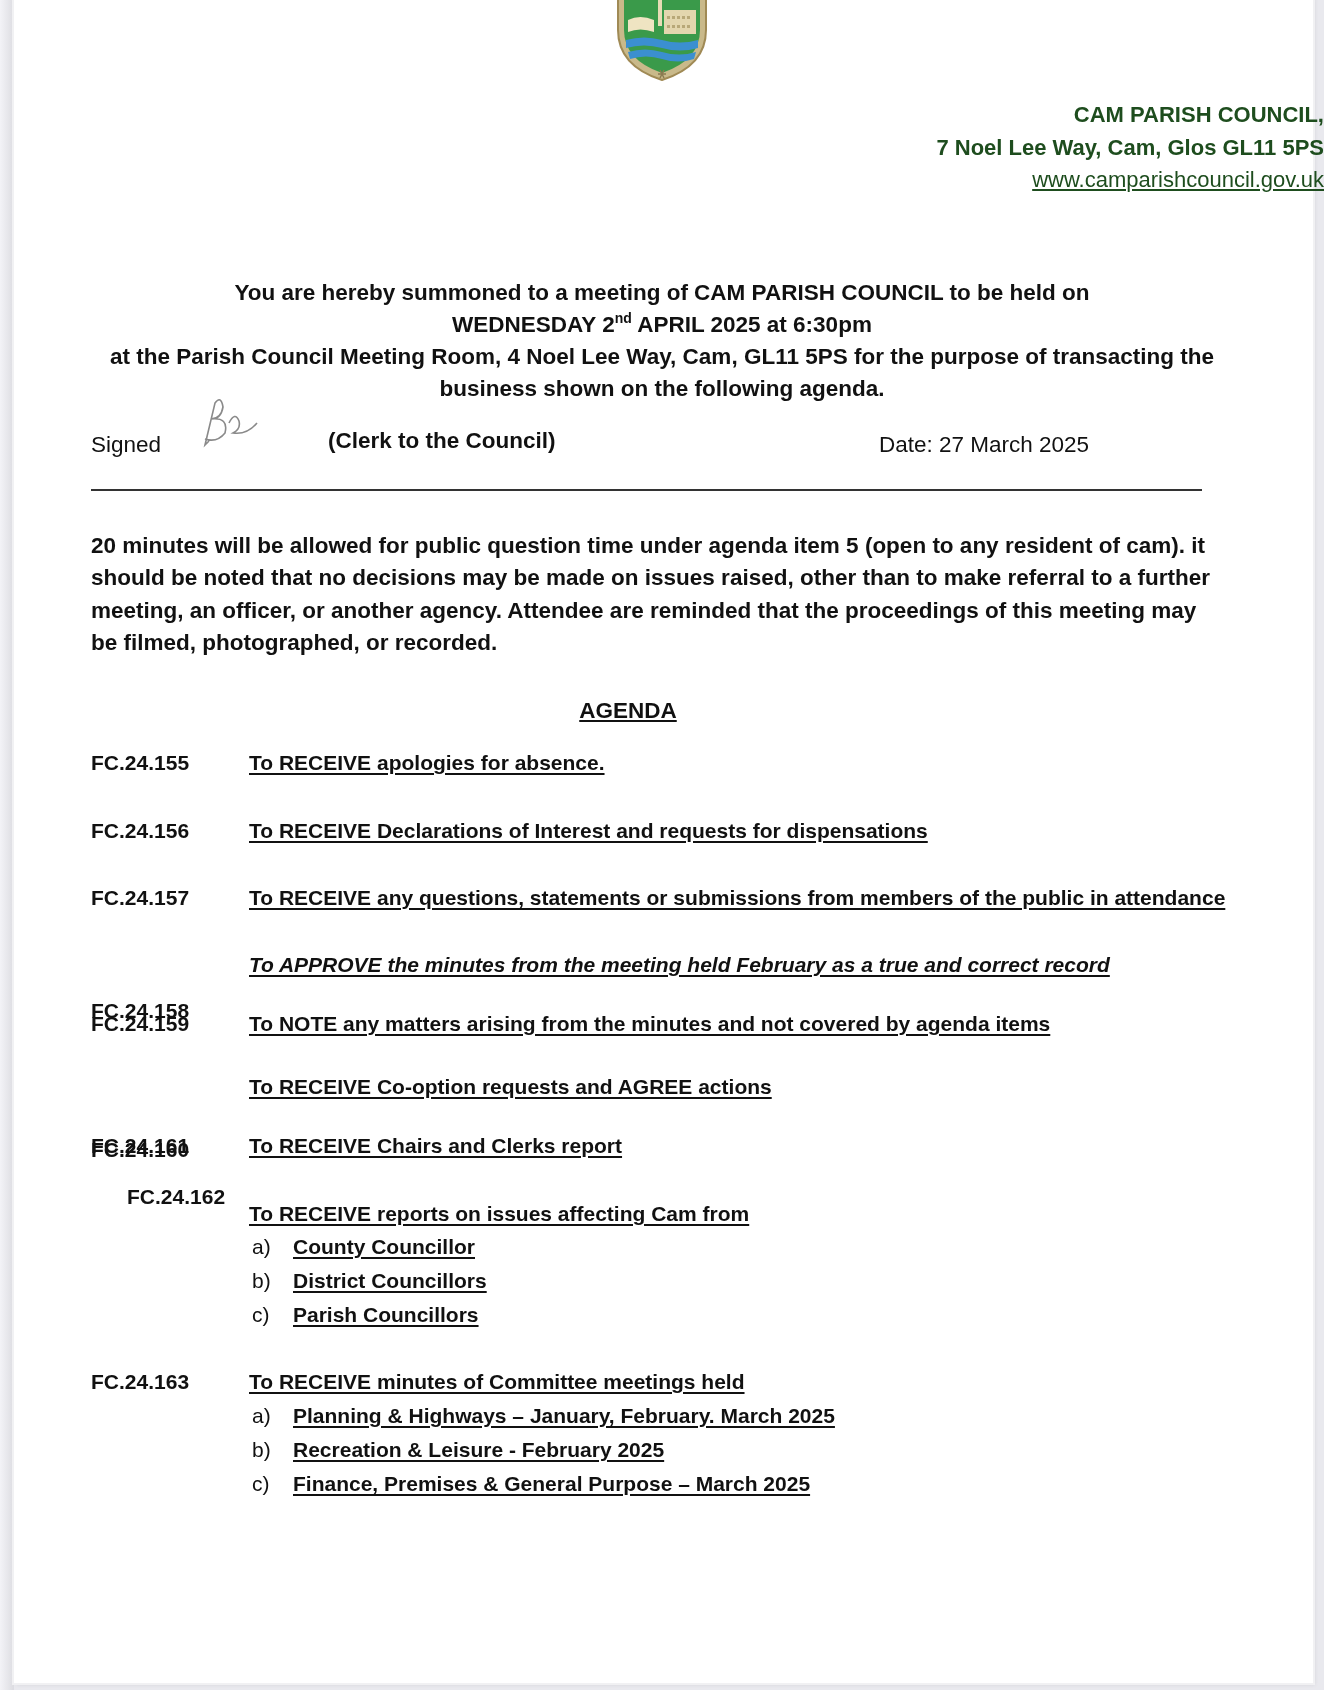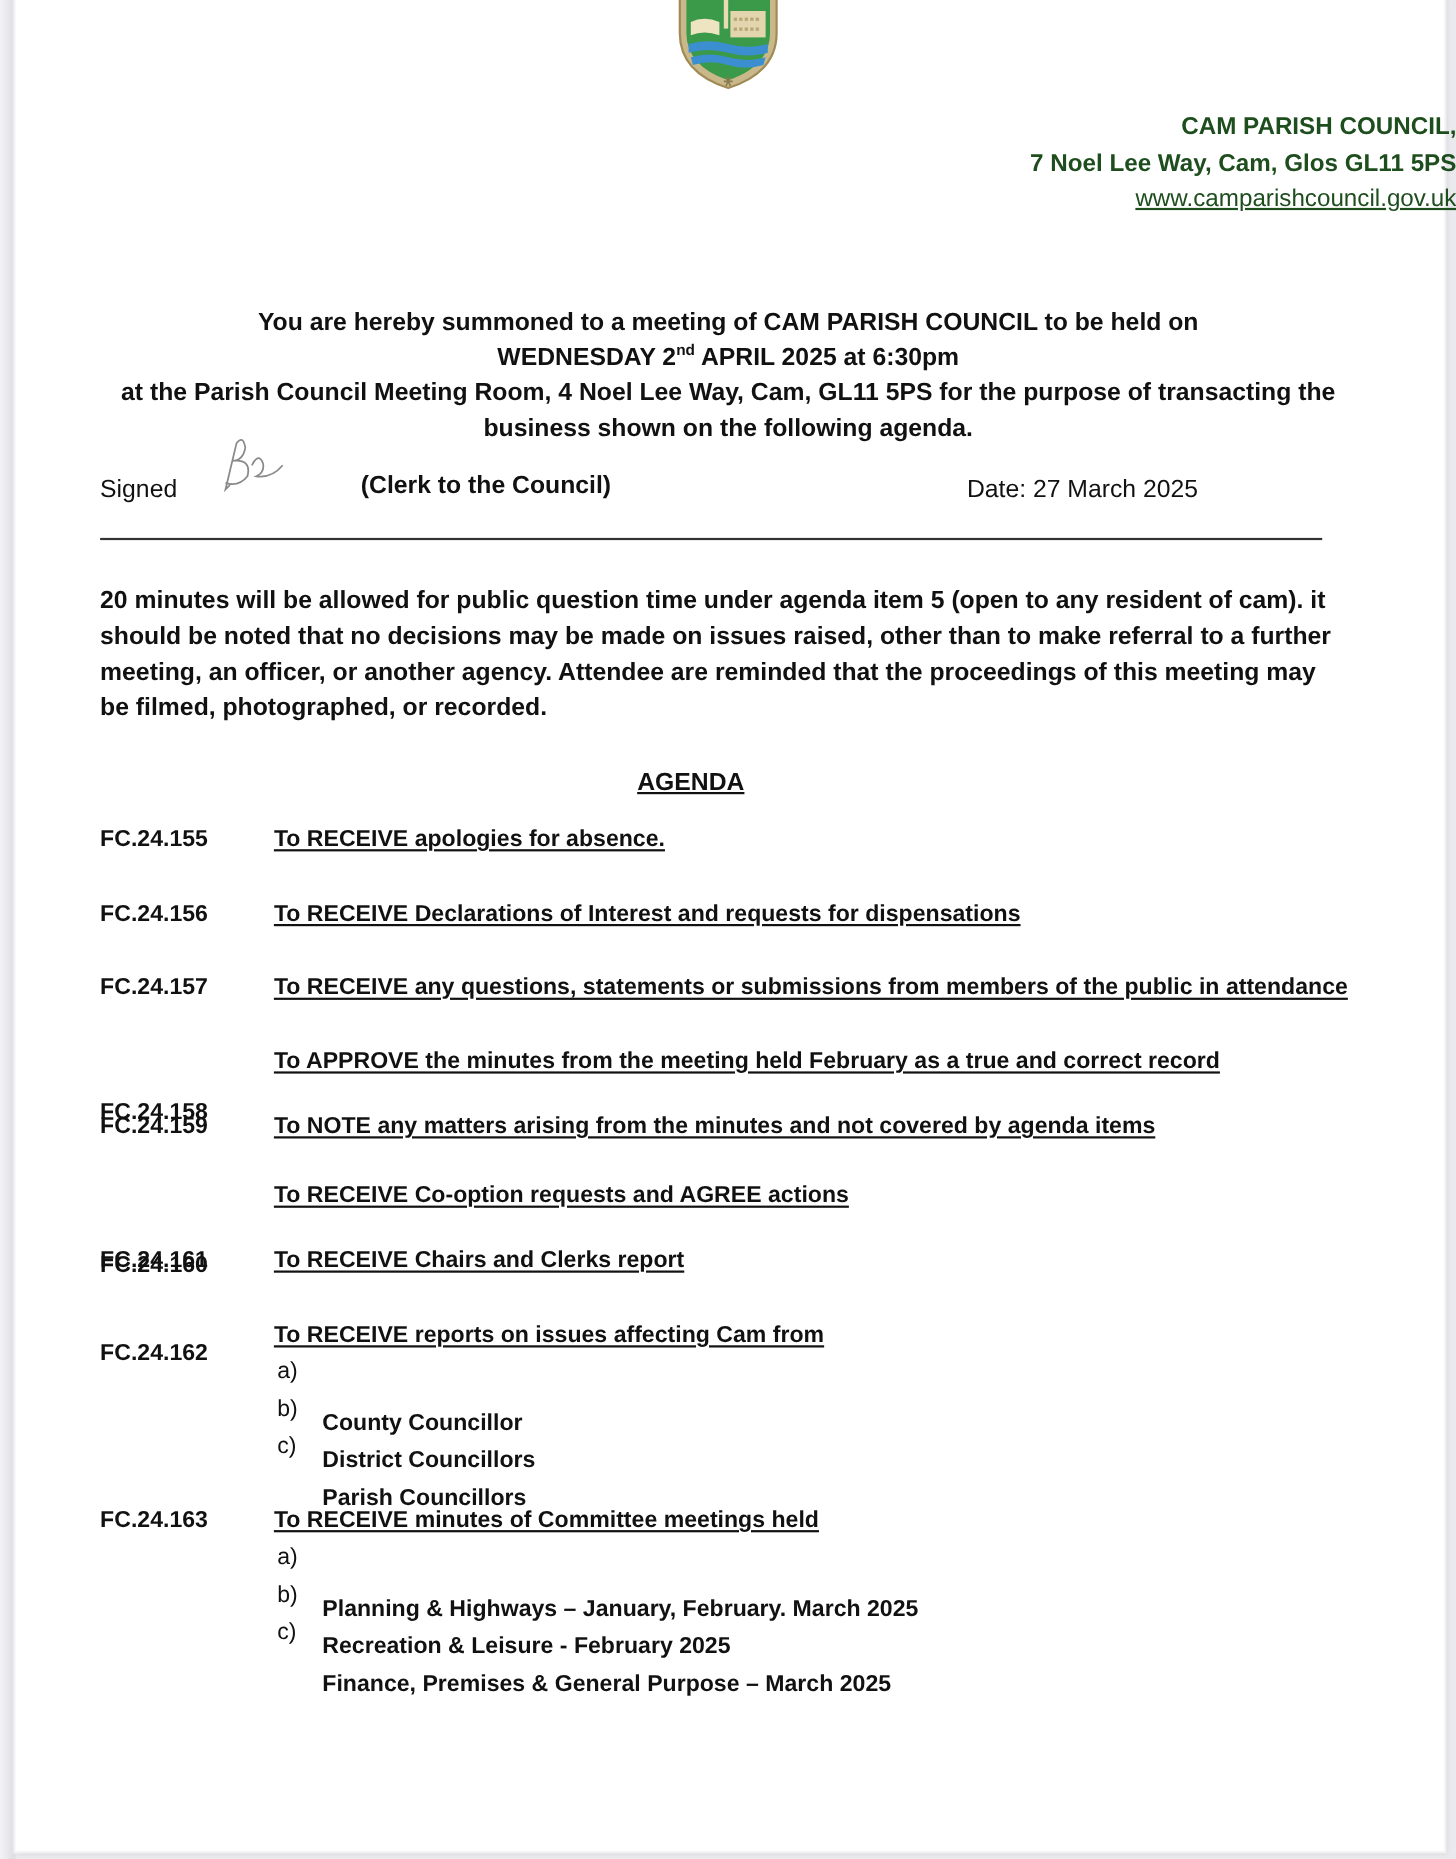--- a/index.html
+++ b/index.html
@@ -50,23 +50,22 @@
     .item {
       position: absolute; left: 249px; font-weight: bold; font-size: 21px; color: #111;
       text-decoration: underline; text-decoration-thickness: 2px; text-underline-offset: 3px;
       white-space: nowrap;
     }
     .sub-letter {
       position: absolute; left: 252px; font-size: 21px; color: #111; font-weight: normal;
     }
     .sub-text {
       position: absolute; left: 293px; font-weight: bold; font-size: 21px; color: #111;
-      text-decoration-thickness: 2px; text-underline-offset: 3px;
+      text-decoration: underline; text-decoration-thickness: 2px; text-underline-offset: 3px;
       white-space: nowrap;
-      margin-top: 47px;
     }
   </style>
 </head>
 <body>
 
 <div class="edge-left"></div>
 
 <div class="page"></div>
 
 <svg class="logo" viewBox="0 0 96 82">
@@ -120,32 +119,32 @@
 <div class="ref" style="top:751px;">FC.24.155</div>
 <div class="item" style="top:751px;">To RECEIVE apologies for absence.</div>
 
 <div class="ref" style="top:819px;">FC.24.156</div>
 <div class="item" style="top:819px;">To RECEIVE Declarations of Interest and requests for dispensations</div>
 
 <div class="ref" style="top:886px;">FC.24.157</div>
 <div class="item" style="top:886px;">To RECEIVE any questions, statements or submissions from members of the public in attendance</div>
 
 <div class="ref" style="top:999px;text-align:right;">FC.24.158</div>
-<div class="item" style="top:953px;">To APPROVE the minutes from the meeting held February as a true and correct record</div>
+<div class="item" style="top:953px;font-style:italic;">To APPROVE the minutes from the meeting held February as a true and correct record</div>
 
 <div class="ref" style="top:1012px;">FC.24.159</div>
 <div class="item" style="top:1012px;">To NOTE any matters arising from the minutes and not covered by agenda items</div>
 
 <div class="ref" style="top:1098px;margin-top:40px;">FC.24.160</div>
 <div class="item" style="top:1075px;">To RECEIVE Co-option requests and AGREE actions</div>
 
 <div class="ref" style="top:1134px;">FC.24.161</div>
 <div class="item" style="top:1134px;">To RECEIVE Chairs and Clerks report</div>
 
-<div class="ref" style="top:1218px;">FC.24.162</div>
+<div class="ref" style="top:1185px;margin-left:36px;">FC.24.162</div>
 <div class="item" style="top:1202px;">To RECEIVE reports on issues affecting Cam from</div>
 <div class="sub-letter" style="top:1235px;">a)</div>
 <div class="sub-text" style="top:1235px;">County Councillor</div>
 <div class="sub-letter" style="top:1269px;">b)</div>
 <div class="sub-text" style="top:1269px;">District Councillors</div>
 <div class="sub-letter" style="top:1303px;">c)</div>
 <div class="sub-text" style="top:1303px;">Parish Councillors</div>
 
 <div class="ref" style="top:1370px;">FC.24.163</div>
 <div class="item" style="top:1370px;">To RECEIVE minutes of Committee meetings held</div>

